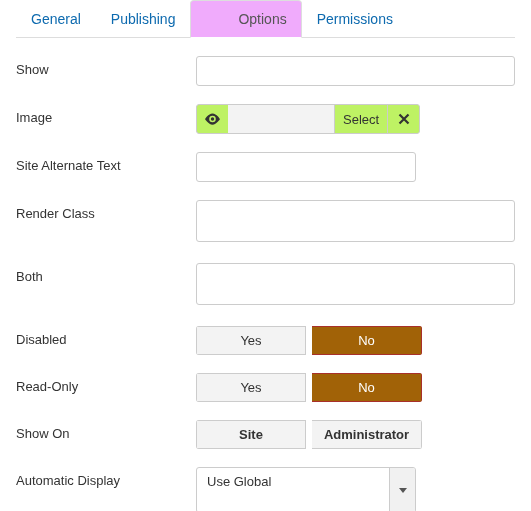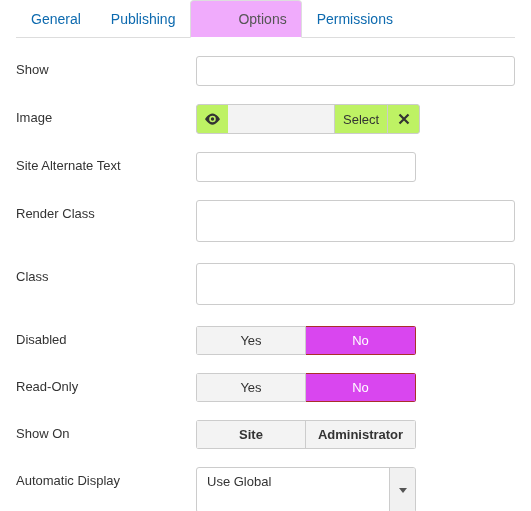--- a/index.html
+++ b/index.html
@@ -93,34 +93,35 @@
     border-right: none;
     width: 106px;
     background: #f3f3f3;
   }
   .img-select { border-radius: 0;}
   .img-clear { width: 32px; border-left: none; border-radius: 0 3px 3px 0;}
   .btn-group {
     display: inline-flex;
     border-radius: 3px;
     overflow: hidden;
+    gap: 6px;
   }
   .bg-btn {
     border: 1px solid #ccc;
     background: #f3f3f3;
     color: #333;
     font-size: 13px;
     padding: 6px 0;
     text-align: center;
     cursor: pointer;
     margin: 0;
   }
   .bg-btn + .bg-btn { border-left: none; }
   .bg-btn.red {
-    background: #d946ef;
+    background: #a16207;
     border-color: #a9302a;
     color: #fff;
   }
   .bg-btn.blue {
     background: #2f7bd0;
     border-color: #2a6db8;
     color: #fff;
   }
   .two-seg .bg-btn { width: 110px; }
   .three-seg .bg-btn { width: 110px; font-weight: bold; }
@@ -198,21 +199,21 @@
 </div>
 
 <div class="form-row">
   <div class="form-label">Render Class</div>
   <div class="form-control">
     <textarea class="textarea" style=""></textarea>
   </div>
 </div>
 
 <div class="form-row">
-  <div class="form-label">Class</div>
+  <div class="form-label">Both</div>
   <div class="form-control">
     <textarea class="textarea" style=""></textarea>
   </div>
 </div>
 
 <div class="form-row">
   <div class="form-label">Disabled</div>
   <div class="form-control">
     <div class="btn-group two-seg">
       <div class="bg-btn">Yes</div>

